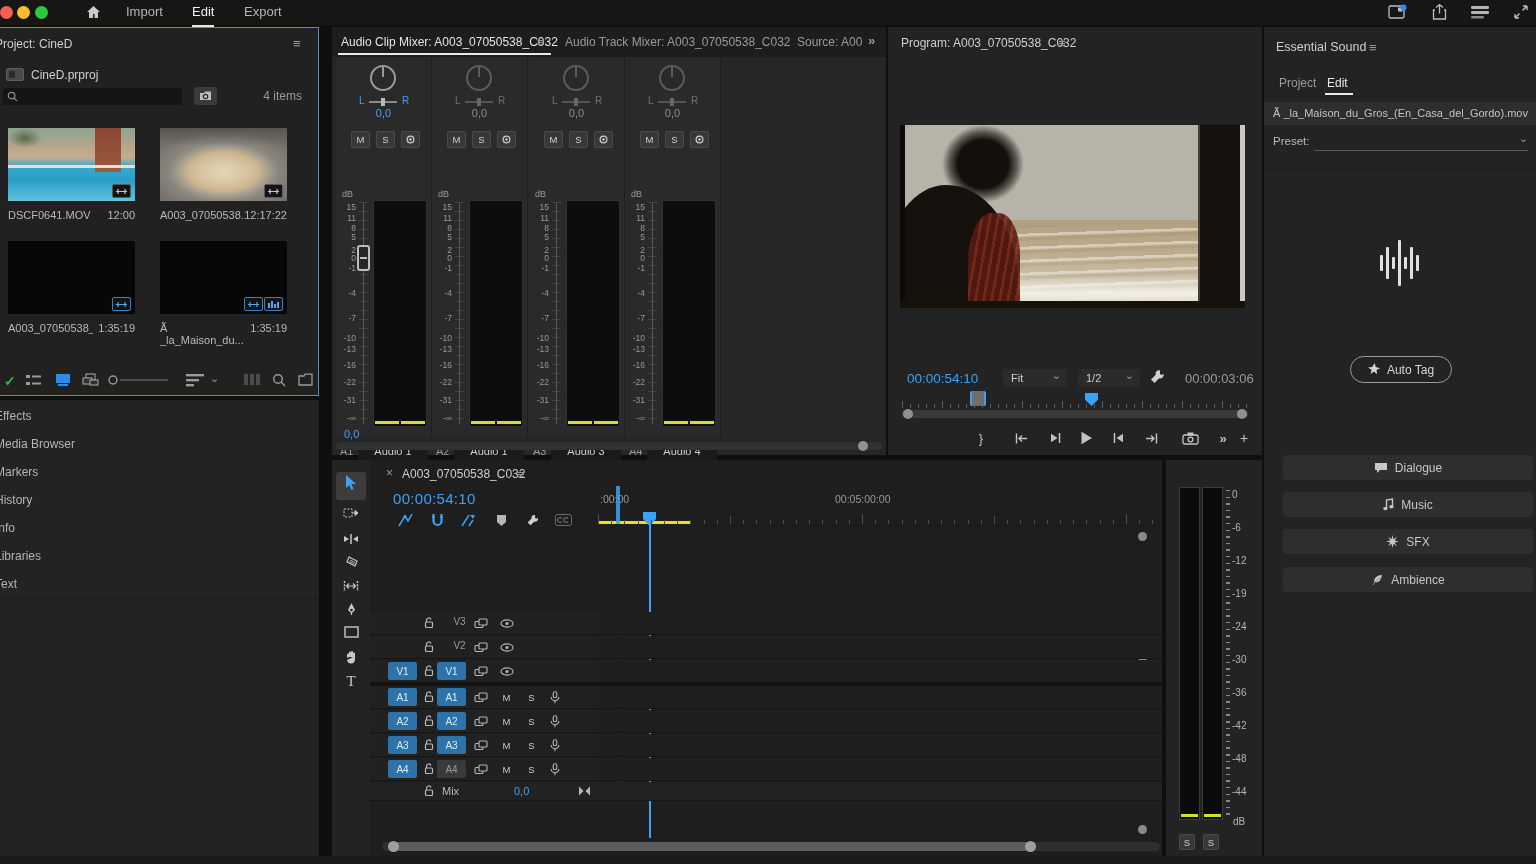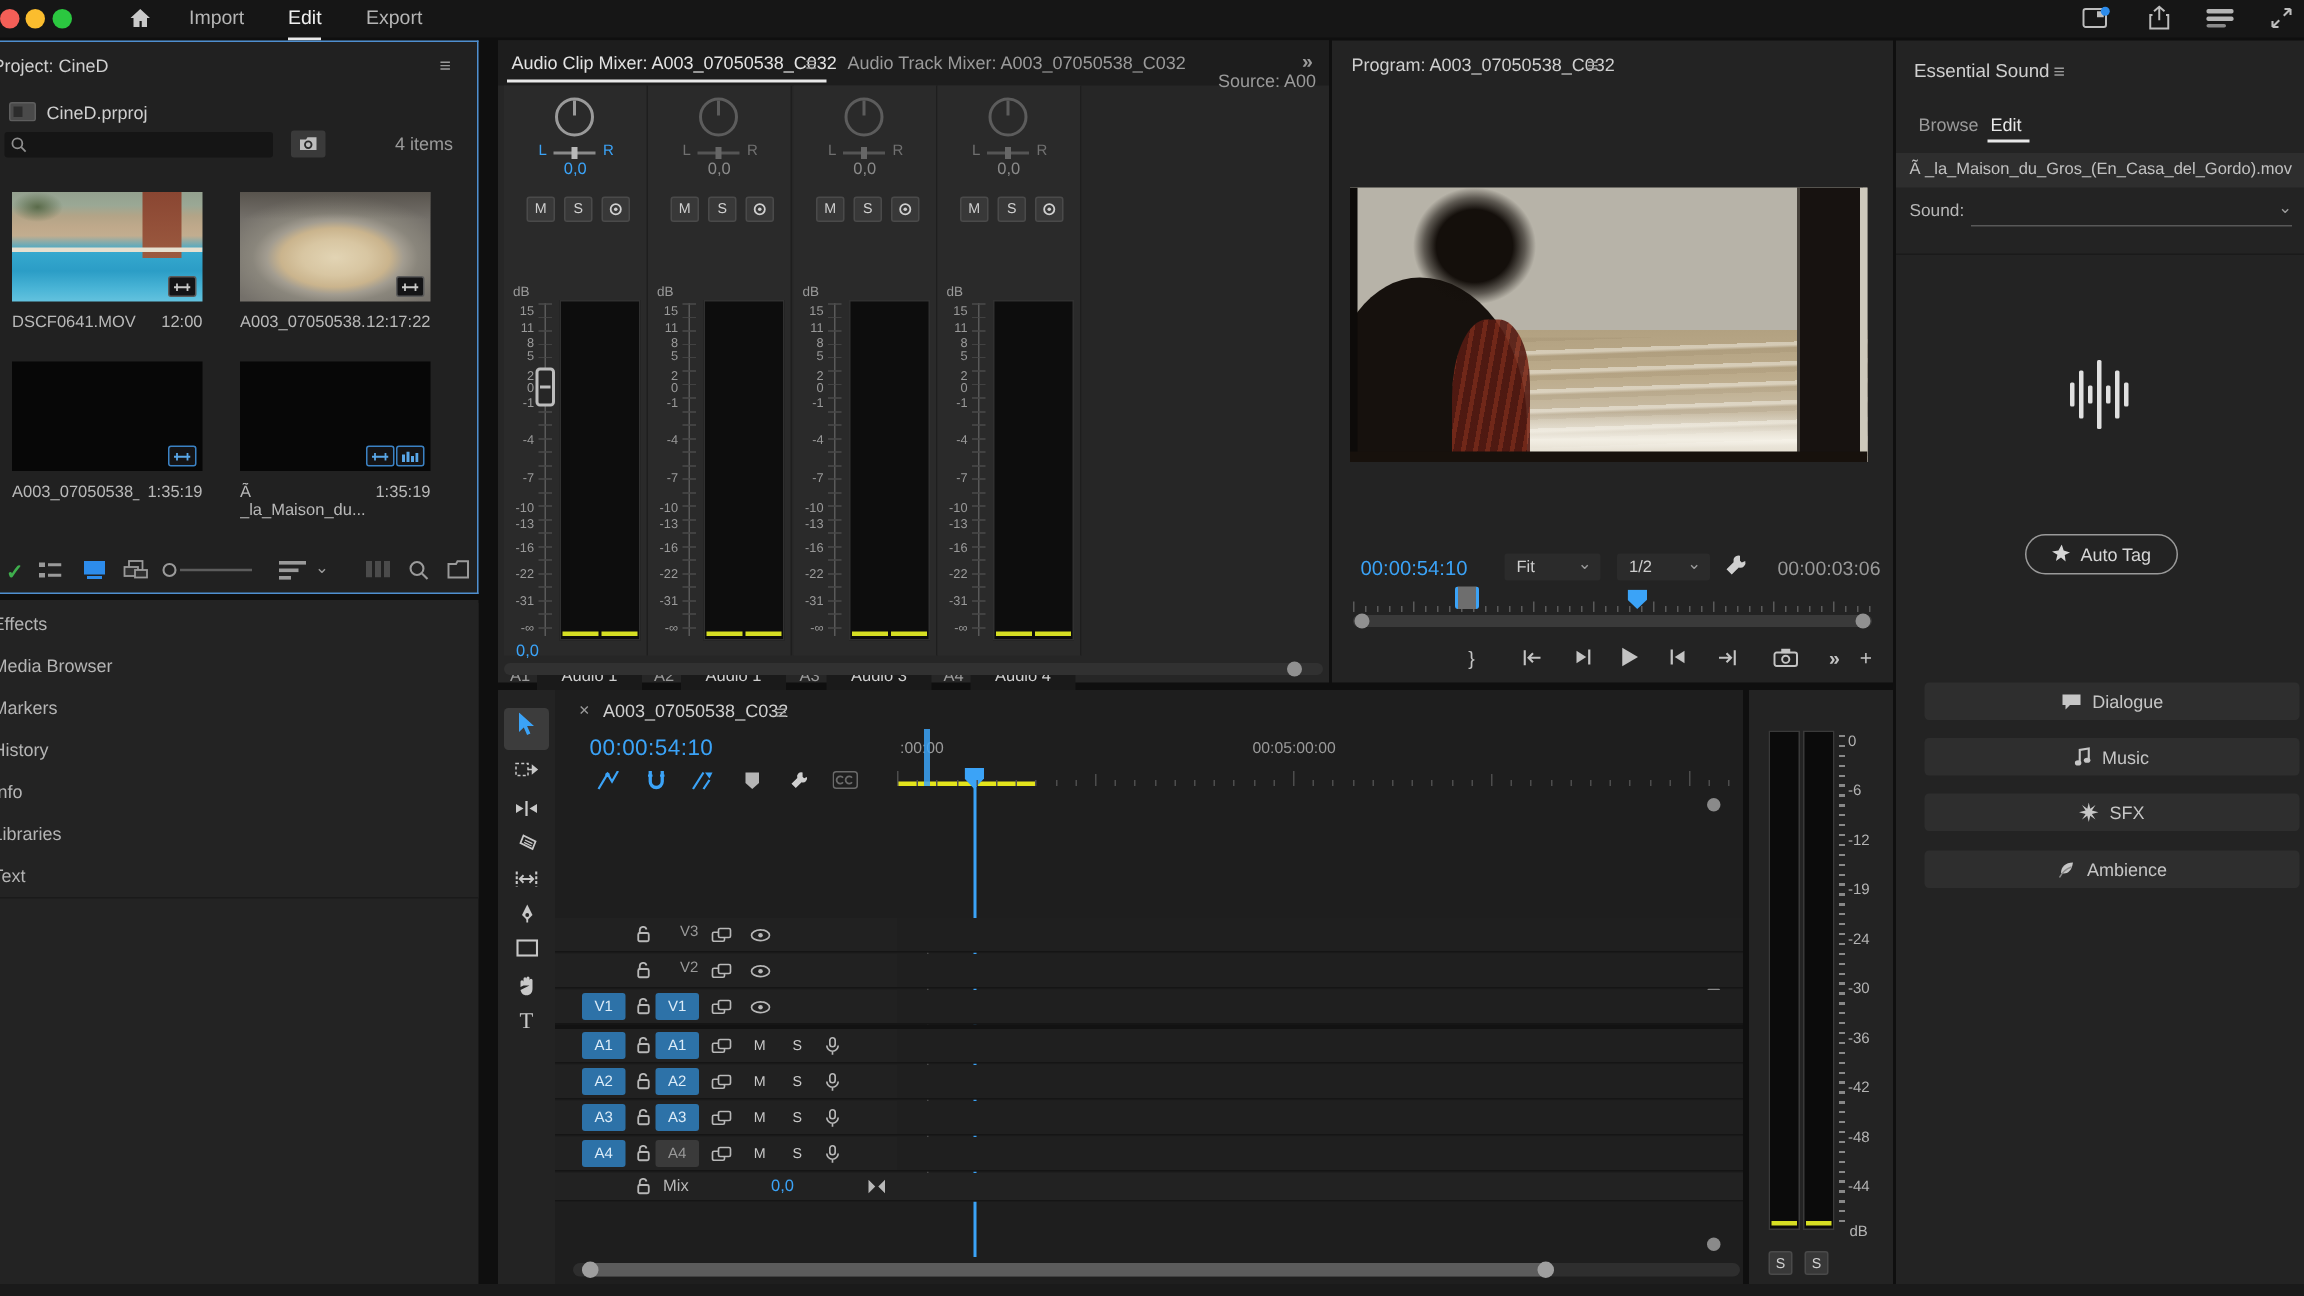--- a/index.html
+++ b/index.html
@@ -218,21 +218,21 @@
     <div class="lefttab" style="position: absolute; left: 0px; top: 142px; width: 319px; height: 28px;"><span>Libraries</span></div>
     <div class="lefttab" style="position: absolute; left: 0px; top: 170px; width: 319px; height: 28px;"><span>Text</span></div>
   </div>
 
 <div class="panel" style="left:332px;top:27px;width:554px;height:428px;background:#262626;">
   <div class="abs" style="left:0;top:0;width:554px;height:30px;background:#1d1d1d;">
     <div class="txt f12" style="left:9px;top:8px;color:#e3e3e3;">Audio Clip Mixer: A003_07050538_C032</div>
     <span class="txt hamb" style="left:205px;top:8px;">≡</span>
     <div class="abs" style="left:6px;top:26px;width:213px;height:2px;background:#e8e8e8;"></div>
     <div class="txt dim f12" style="left:233px;top:8px;">Audio Track Mixer: A003_07050538_C032</div>
-    <div class="txt dim f12" style="left:480px;top:8px;margin-top:12px;">Source: A00</div>
+    <div class="txt dim f12" style="left:465px;top:8px;">Source: A00</div>
     <div class="txt dim" style="left:536px;top:6px;font-size:13px;font-weight:bold;">»</div>
   </div>
   <div id="strips">
       <div style="position: absolute; left: 4px; top: 30px; width: 95px; height: 380px; background: rgb(42, 42, 42); border-right: 1px solid rgb(30, 30, 30);">
         <div style="position: absolute; left: 34px; top: 8px; width: 26px; height: 26px; border: 2px solid rgb(154, 154, 154); border-radius: 50%; box-sizing: border-box;">
           <div style="position: absolute; left: 10px; top: 0px; width: 2px; height: 10px; background: rgb(154, 154, 154);"></div>
         </div>
         <div style="position: absolute; left: 23px; top: 38px; font-size: 10px; color: rgb(59, 163, 247);">L</div>
         <div style="position: absolute; left: 66px; top: 38px; font-size: 10px; color: rgb(59, 163, 247);">R</div>
         <div style="position: absolute; left: 33px; top: 44px; width: 28px; height: 2px; background: rgb(138, 138, 138);"></div>
@@ -543,29 +543,29 @@
       <div style="position: absolute; left: 346px; top: 2px; width: 20px; height: 18px; display: flex; align-items: center; justify-content: center;">
         <span style="font-size:14px;color:#c3c3c3;">+</span>
       </div>
     </div>
 </div>
 
 <div class="panel" style="left:1264px;top:27px;width:272px;height:837px;background:#232323;">
   <div class="txt lit" style="left:12px;top:13px;font-size:12.5px;">Essential Sound</div>
   <span class="txt hamb" style="left:105px;top:13px;">≡</span>
 
-  <div class="txt dim f12" style="left:15px;top:49px;">Browse</div>
+  <div class="txt dim f12" style="left:15px;top:49px;">Project</div>
   <div class="txt f12" style="left:63px;top:49px;color:#e8e8e8;">Edit</div>
   <div class="abs" style="left:61px;top:66px;width:28px;height:2px;background:#e8e8e8;"></div>
 
   <div class="abs" style="left:0;top:75px;width:272px;height:23px;background:#2e2e2e;">
     <span class="txt" style="left:9px;top:5px;font-size:11px;color:#c2c2c2;">Ã _la_Maison_du_Gros_(En_Casa_del_Gordo).mov</span>
   </div>
 
-  <div class="txt" style="left:9px;top:108px;font-size:11.5px;color:#b8b8b8;">Sound:</div>
+  <div class="txt" style="left:9px;top:108px;font-size:11.5px;color:#b8b8b8;">Preset:</div>
   <div class="abs" style="left:50px;top:104px;width:214px;height:19px;border-bottom:1px solid #585858;">
     <span class="txt dim" style="right:0;top:1px;font-size:11px;">⌄</span>
   </div>
   <div class="abs" style="left:0;top:142px;width:272px;height:1px;background:#1a1a1a;"></div>
 
   <div id="eswave" class="abs" style="left:116px;top:212px;width:48px;height:48px;display:flex;align-items:center;gap:3px;">
       <div style="width: 3px; height: 16px; background: rgb(224, 224, 224); border-radius: 1px;"></div>
       <div style="width: 3px; height: 32px; background: rgb(224, 224, 224); border-radius: 1px;"></div>
       <div style="width: 3px; height: 12px; background: rgb(224, 224, 224); border-radius: 1px;"></div>
       <div style="width: 3px; height: 46px; background: rgb(224, 224, 224); border-radius: 1px;"></div>

